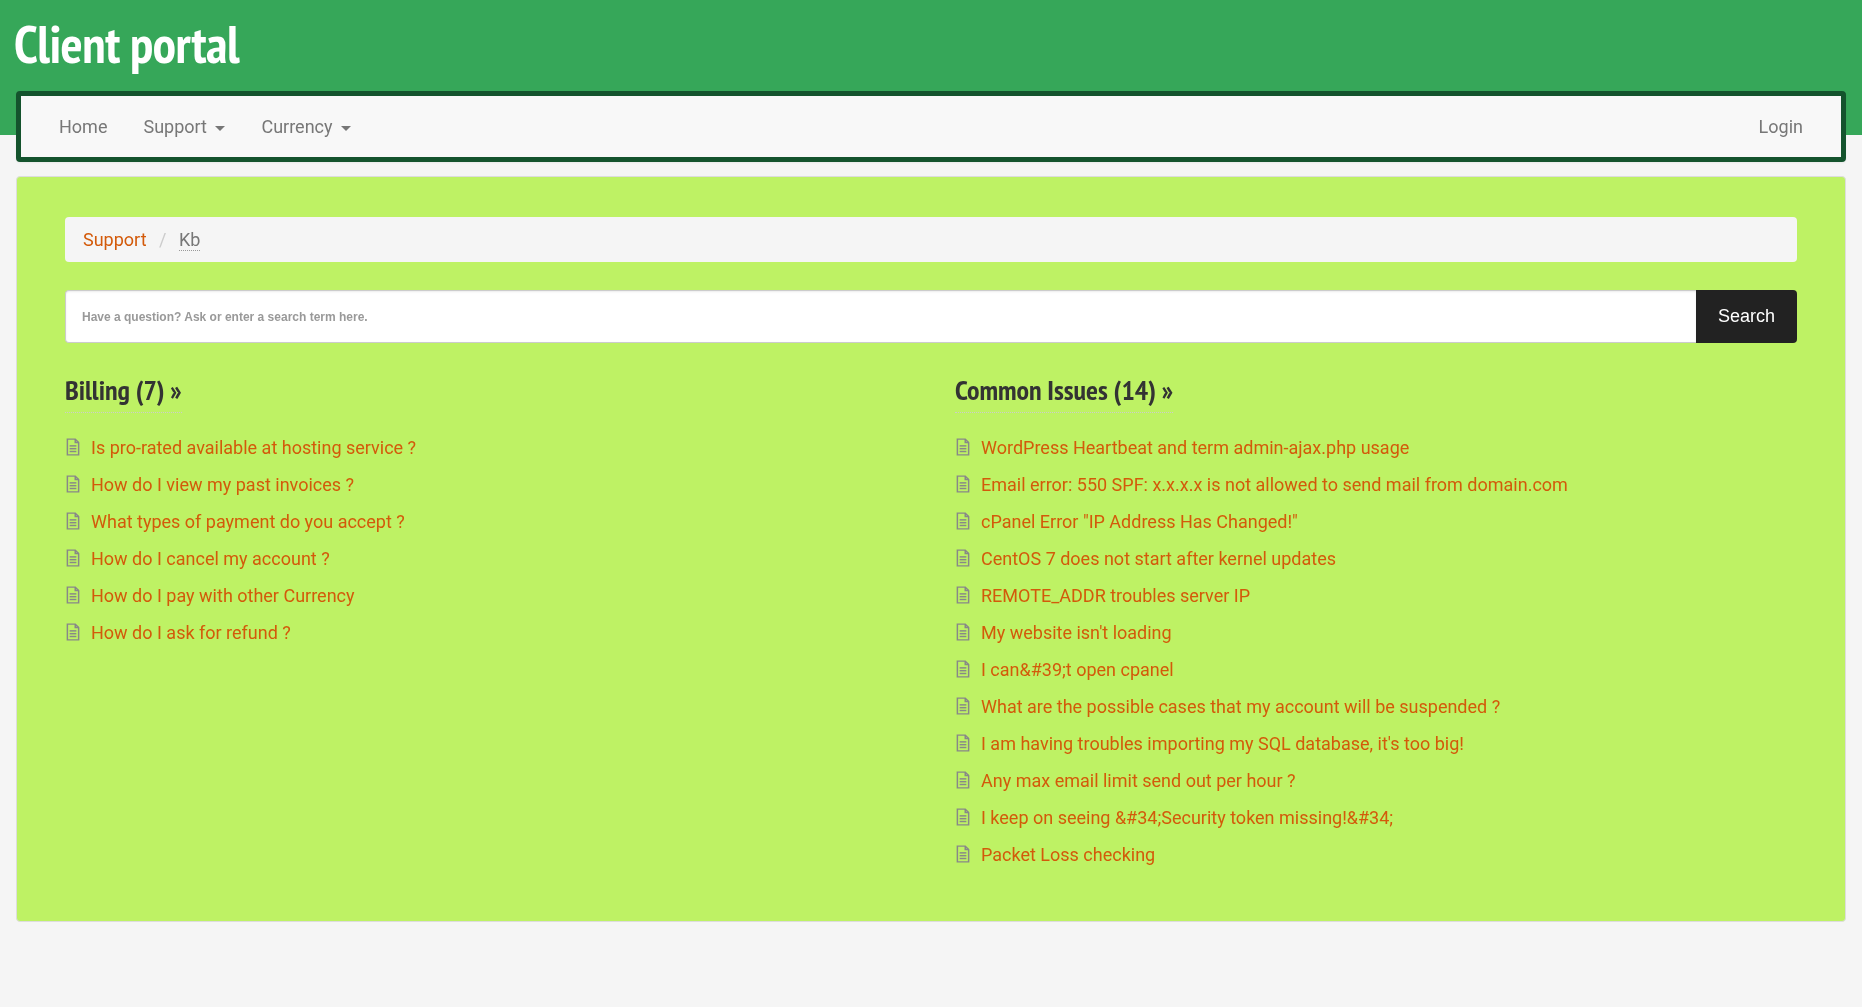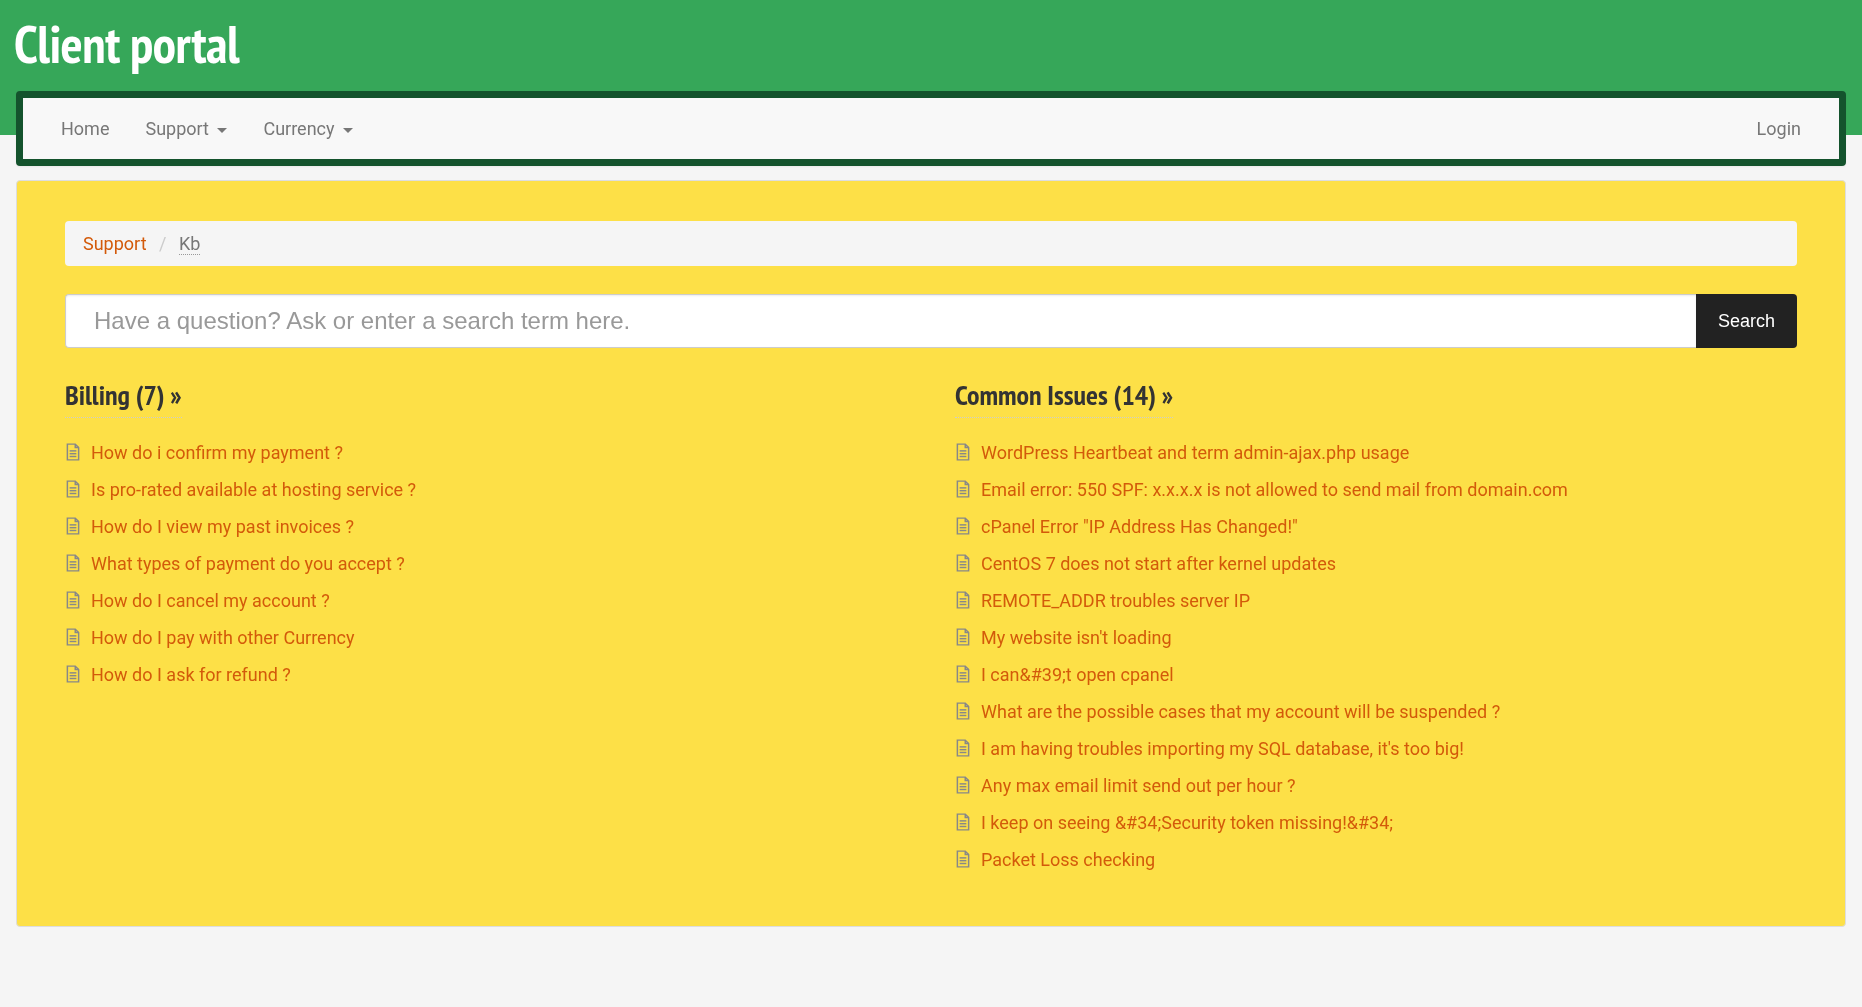--- a/index.html
+++ b/index.html
@@ -15,21 +15,21 @@
 .site-title {
   color: #fff;
   font-size: 52px;
   font-weight: 700;
   padding: 10px 14px 8px;
   font-family: "PT Sans Narrow", "Arial Narrow", Arial, sans-serif;
   letter-spacing: -0.5px;
 }
 .navbar {
   background: #f8f8f8;
-  border: 7px solid #14532d;
+  border: 5px solid #14532d;
   border-radius: 4px;
   margin: 0 16px;
   position: relative;
   top: -44px;
   box-shadow: 0 1px 2px rgba(0,0,0,0.05);
 }
 .navbar-inner {
   display: flex;
   justify-content: space-between;
   align-items: center;
@@ -49,21 +49,21 @@
   display: inline-block;
   width: 0;
   height: 0;
   margin-left: 4px;
   vertical-align: middle;
   border-top: 5px solid;
   border-right: 5px solid transparent;
   border-left: 5px solid transparent;
 }
 .main-panel {
-  background: #fde047;
+  background: #bef264;
   border: 1px solid #ddd;
   border-radius: 4px;
   margin: -30px 16px 20px;
   padding: 40px 48px 48px;
 }
 .breadcrumb {
   background: #f5f5f5;
   border-radius: 4px;
   padding: 12px 18px;
   font-size: 18px;
@@ -80,27 +80,28 @@
 .breadcrumb .bc-active {
   color: #777;
   border-bottom: 1px dotted #999;
 }
 .search-row {
   display: flex;
   margin-bottom: 28px;
 }
 .search-input {
   flex: 1;
-  padding: 12px 28px;
-  font-size: 24px;
+  padding: 12px 16px;
+  font-size: 12px;
   border: 1px solid #ccc;
   border-right: none;
   border-radius: 4px 0 0 4px;
   box-shadow: inset 0 1px 2px rgba(0,0,0,0.08);
   color: #555;
+  font-weight: bold;
 }
 .search-input::placeholder { color: #999; }
 .search-btn {
   background: #222;
   color: #fff;
   border: none;
   padding: 16px 22px;
   font-size: 18px;
   border-radius: 0 4px 4px 0;
   cursor: pointer;
@@ -177,30 +178,20 @@
   <div class="columns">
       <div class="col"><h2 class="cat-title">Billing (7) »</h2><ul class="article-list">
           <li class="article-item">
             <span><svg class="doc-icon" viewBox="0 0 14 16" fill="none" stroke="currentColor" stroke-width="1.3">
                 <path d="M2 1h7l3 3v11H2z"></path>
                 <path d="M9 1v3h3"></path>
                 <line x1="4" y1="7" x2="10" y2="7"></line>
                 <line x1="4" y1="9.5" x2="10" y2="9.5"></line>
                 <line x1="4" y1="12" x2="10" y2="12"></line>
               </svg></span>
-            <a href="#" class="article-link">How do i confirm my payment ?</a>
-          </li>
-          <li class="article-item">
-            <span><svg class="doc-icon" viewBox="0 0 14 16" fill="none" stroke="currentColor" stroke-width="1.3">
-                <path d="M2 1h7l3 3v11H2z"></path>
-                <path d="M9 1v3h3"></path>
-                <line x1="4" y1="7" x2="10" y2="7"></line>
-                <line x1="4" y1="9.5" x2="10" y2="9.5"></line>
-                <line x1="4" y1="12" x2="10" y2="12"></line>
-              </svg></span>
             <a href="#" class="article-link">Is pro-rated available at hosting service ?</a>
           </li>
           <li class="article-item">
             <span><svg class="doc-icon" viewBox="0 0 14 16" fill="none" stroke="currentColor" stroke-width="1.3">
                 <path d="M2 1h7l3 3v11H2z"></path>
                 <path d="M9 1v3h3"></path>
                 <line x1="4" y1="7" x2="10" y2="7"></line>
                 <line x1="4" y1="9.5" x2="10" y2="9.5"></line>
                 <line x1="4" y1="12" x2="10" y2="12"></line>
               </svg></span>

